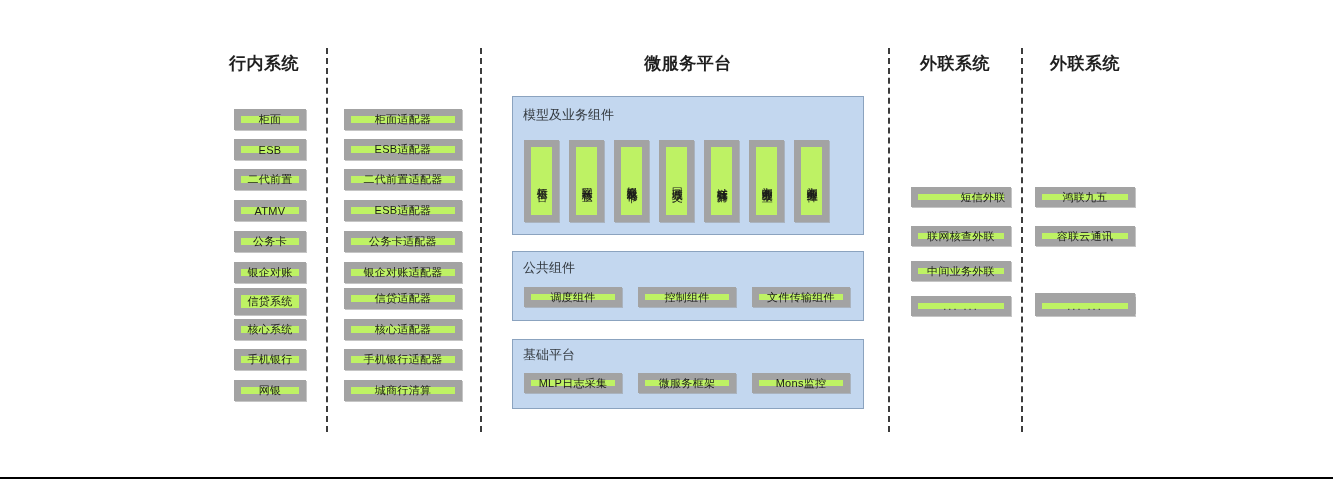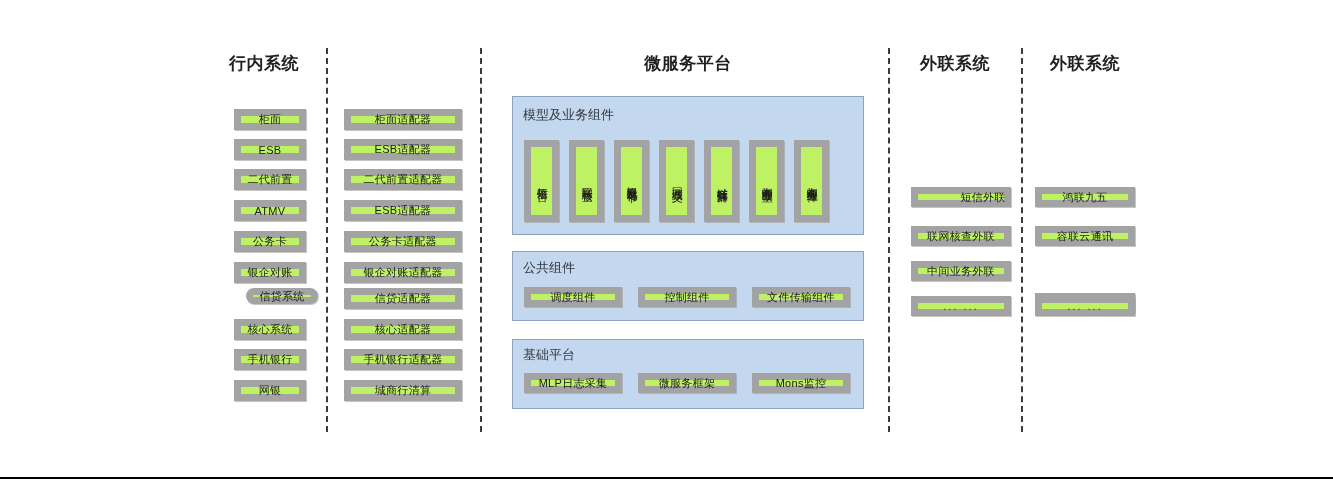--- a/index.html
+++ b/index.html
@@ -104,21 +104,21 @@
   <div class="vsep" style="left:1021px; top:48px; height:384px;"></div>
 
   <div class="col-title" style="left:214px; top:52px; width:100px;">行内系统</div>
 
   <div class="node" style="left:234px; top:109px; width:72px; height:21px;">柜面</div>
   <div class="node" style="left:234px; top:139px; width:72px; height:21px;">ESB</div>
   <div class="node" style="left:234px; top:169px; width:72px; height:21px;">二代前置</div>
   <div class="node" style="left:234px; top:200px; width:72px; height:21px;">ATMV</div>
   <div class="node" style="left:234px; top:231px; width:72px; height:21px;">公务卡</div>
   <div class="node" style="left:234px; top:262px; width:72px; height:21px;">银企对账</div>
-  <div class="node" style="left:246px; top:288px; width:72px; height:16px;border-radius:9px;">信贷系统</div>
+  <div class="node" style="left:234px; top:288px; width:72px; height:27px;">信贷系统</div>
   <div class="node" style="left:234px; top:319px; width:72px; height:21px;">核心系统</div>
   <div class="node" style="left:234px; top:349px; width:72px; height:21px;">手机银行</div>
   <div class="node" style="left:234px; top:380px; width:72px; height:21px;">网银</div>
 
 
   <div class="node" style="left:344px; top:109px; width:118px; height:21px;">柜面适配器</div>
   <div class="node" style="left:344px; top:139px; width:118px; height:21px;">ESB适配器</div>
   <div class="node" style="left:344px; top:169px; width:118px; height:21px;">二代前置适配器</div>
   <div class="node" style="left:344px; top:200px; width:118px; height:21px;">ESB适配器</div>
   <div class="node" style="left:344px; top:231px; width:118px; height:21px;">公务卡适配器</div>

